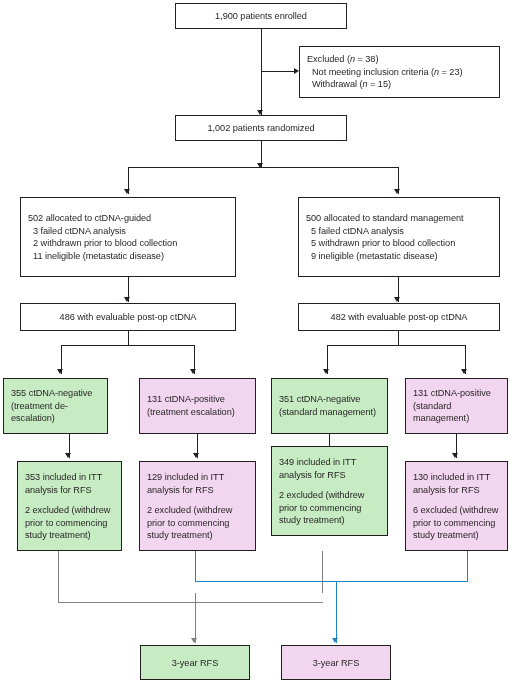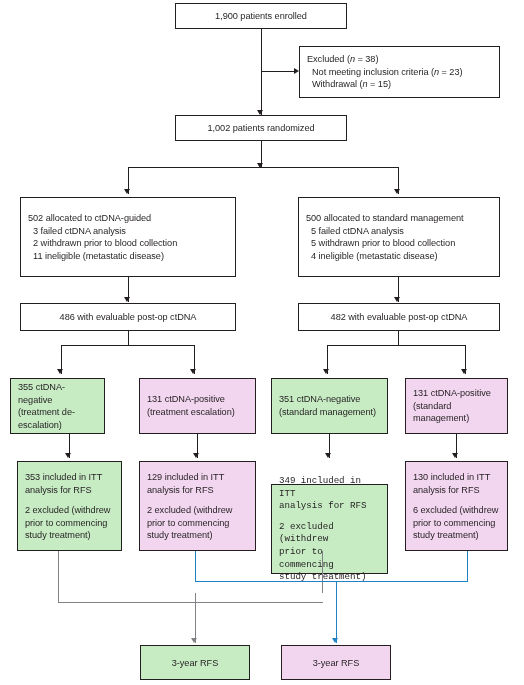--- a/index.html
+++ b/index.html
@@ -98,21 +98,21 @@
       <span class="sub" style="padding-left:5px;">2 withdrawn prior to blood collection</span>
       <span class="sub" style="padding-left:5px;">11 ineligible (metastatic disease)</span>
     </span>
   </div>
 
   <div class="node plain left" style="left:298px;top:197px;width:202px;height:80px;">
     <span class="inner">
       <span class="sub">500 allocated to standard management</span>
       <span class="sub" style="padding-left:5px;">5 failed ctDNA analysis</span>
       <span class="sub" style="padding-left:5px;">5 withdrawn prior to blood collection</span>
-      <span class="sub" style="padding-left:5px;">4 ineligible (metastatic disease)</span>
+      <span class="sub" style="padding-left:5px;">9 ineligible (metastatic disease)</span>
     </span>
   </div>
 
   <div class="ln v" style="left:128px;top:277px;height:25px;"></div>
   <div class="arrow" style="left:124.4px;top:297px;"></div>
   <div class="ln v" style="left:398px;top:277px;height:25px;"></div>
   <div class="arrow" style="left:394.4px;top:297px;"></div>
 
   <div class="node plain center" style="left:20px;top:303px;width:216px;height:28px;">
     <span class="inner">486 with evaluable post-op ctDNA</span>
@@ -128,21 +128,21 @@
   <div class="arrow" style="left:57.4px;top:369px;"></div>
   <div class="arrow" style="left:190.4px;top:369px;"></div>
 
   <div class="ln v" style="left:398px;top:331px;height:15px;"></div>
   <div class="ln h" style="left:327px;top:345px;width:139px;"></div>
   <div class="ln v" style="left:327px;top:345px;height:29px;"></div>
   <div class="ln v" style="left:465px;top:345px;height:29px;"></div>
   <div class="arrow" style="left:323.4px;top:369px;"></div>
   <div class="arrow" style="left:461.4px;top:369px;"></div>
 
-  <div class="node thick left green" style="left:10px;top:378px;width:95px;height:56px;">
+  <div class="node thick left green" style="left:3px;top:378px;width:105px;height:56px;">
     <span class="inner">
       <span class="sub">355 ctDNA-negative</span>
       <span class="sub">(treatment de-</span>
       <span class="sub">escalation)</span>
     </span>
   </div>
 
   <div class="node thick left pink" style="left:139px;top:378px;width:117px;height:56px;">
     <span class="inner">
       <span class="sub">131 ctDNA-positive</span>
@@ -189,21 +189,21 @@
     <span class="inner">
       <span class="sub">129 included in ITT</span>
       <span class="sub">analysis for RFS</span>
       <span class="gap"></span>
       <span class="sub">2 excluded (withdrew</span>
       <span class="sub">prior to commencing</span>
       <span class="sub">study treatment)</span>
     </span>
   </div>
 
-  <div class="node thick left green" style="left:271px;top:484px;width:117px;height:90px;font-family:Liberation Mono, monospace;">
+  <div class="node thick left green" style="left:271px;top:446px;width:117px;height:90px;">
     <span class="inner">
       <span class="sub">349 included in ITT</span>
       <span class="sub">analysis for RFS</span>
       <span class="gap"></span>
       <span class="sub">2 excluded (withdrew</span>
       <span class="sub">prior to commencing</span>
       <span class="sub">study treatment)</span>
     </span>
   </div>
 

